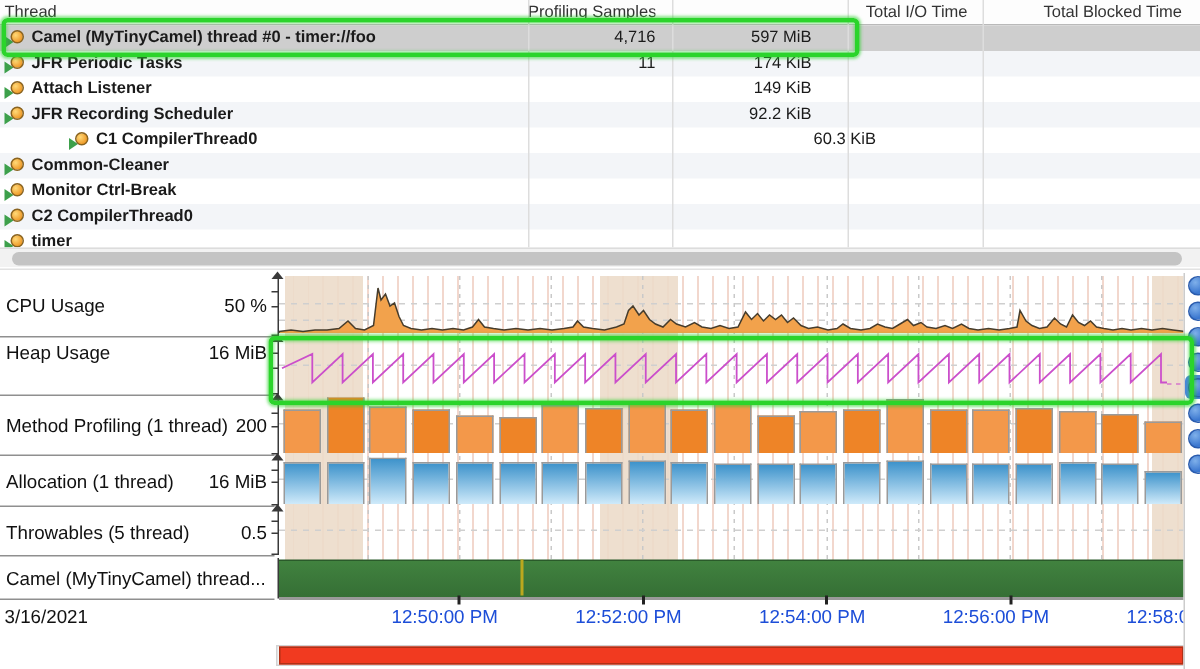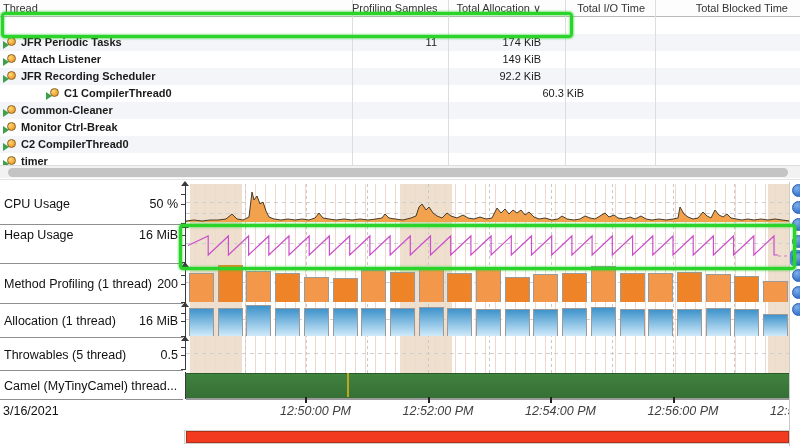--- a/index.html
+++ b/index.html
@@ -50,44 +50,53 @@
   .bar{position:absolute;bottom:1px;box-sizing:border-box;border:1px solid #9a9a9a;border-bottom:none;}
   .axis-line{position:absolute;width:1px;background:#3a3a3a;}
   .axis-arrow{position:absolute;width:0;height:0;border-left:4px solid transparent;border-right:4px solid transparent;border-bottom:5px solid #3a3a3a;}
   .axis-tick{position:absolute;width:5px;height:1px;background:#3a3a3a;}
   .plot-right-border{position:absolute;width:1px;background:#bbb;}
 
   .state-bar{position:absolute;background:linear-gradient(180deg,#41823f,#356f35);border-top:1px solid #2a5a2a;border-bottom:2px solid #9a9a9a;}
   .event-line{position:absolute;width:2px;background:#bba81e;}
 
   .time-tick{position:absolute;width:2px;height:6px;background:#222;}
-  .time-label{position:absolute;width:90px;text-align:right;font-size:12.5px;color:#404040;white-space:nowrap;font-style:italic;}
+  .time-label{position:absolute;width:90px;text-align:left;font-size:12.5px;color:#1d4ed8;white-space:nowrap;}
 
   .red-track{position:absolute;background:#f4f4f4;border:1px solid #d2d2d2;}
   .red-thumb{position:absolute;background:#f13a20;border:1px solid #b03016;}
 
   .icon-strip{position:absolute;background:#fff;border-left:1px solid #ccc;}
   .blue-dot{position:absolute;width:13px;height:13px;border-radius:50%;
      background:radial-gradient(circle at 35% 30%, #7fb0ea, #3c78d0 65%);border:1px solid #2a5cae;box-sizing:border-box;}
   .blue-pill{position:absolute;width:18px;height:16px;border-radius:4px;background:#4a86dc;}
 </style>
 </head>
 <body>
 
 <div class="screen">
 
   <div class="table-panel">
     <div class="thead" id="thead">
         <div class="hcell" style="left: 3px; width: 349px;">Thread</div>
         <div class="hcell right" style="left: 352px; width: 85px;">Profiling Samples</div>
-        <div class="hcell right" style="left: 448px; width: 93px;">Total Allocation ∨</div>
         <div class="hcell right" style="left: 565px; width: 80px;">Total I/O Time</div>
         <div class="hcell right" style="left: 655px; width: 133px;">Total Blocked Time</div>
       </div>
     <div class="tbody" id="tbody">
+        <div class="trow selected" style="top: 0px;">
+          <div class="tcell name" style="left: 0px; width: 352px;">
+            <div class="thread-icon"></div>
+            <span>Camel (MyTinyCamel) thread #0 - timer://foo</span>
+          </div>
+          <div class="tcell num" style="left: 352px; width: 85px;">4,716</div>
+          <div class="tcell num" style="left: 448px; width: 93px;">597 MiB</div>
+          <div class="tcell num" style="left: 565px; width: 80px;"></div>
+          <div class="tcell num" style="left: 655px; width: 133px;"></div>
+        </div>
         <div class="trow striped" style="top: 17px;">
           <div class="tcell name" style="left: 0px; width: 352px;">
             <div class="thread-icon"></div>
             <span>JFR Periodic Tasks</span>
           </div>
           <div class="tcell num" style="left: 352px; width: 85px;">11</div>
           <div class="tcell num" style="left: 448px; width: 93px;">174 KiB</div>
           <div class="tcell num" style="left: 565px; width: 80px;"></div>
           <div class="tcell num" style="left: 655px; width: 133px;"></div>
         </div>

